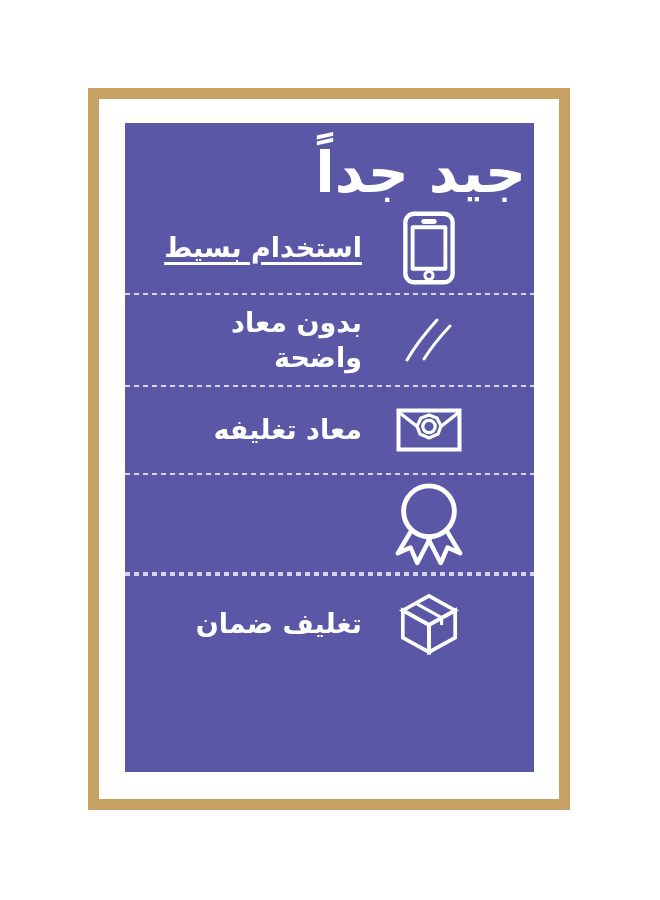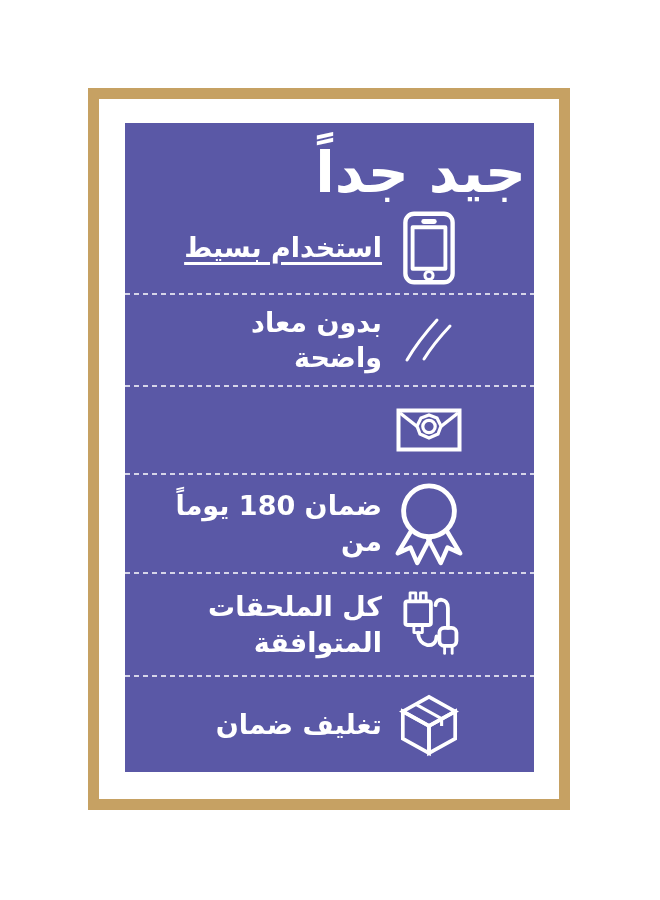--- a/index.html
+++ b/index.html
@@ -39,21 +39,21 @@
     font-weight: bold;
     line-height: 1.0;
     letter-spacing: 0;
     white-space: nowrap;
   }
   .row {
     box-sizing: border-box;
     display: flex;            
     align-items: center;
     padding: 0 62px 0 16px;
-    gap: 4px;
+    gap: 24px;
   }
   .r1 { height: 90px; }
   .r2 { height: 90px; }
   .r3 { height: 86px; }
   .r4 { height: 97px; }
   .r5 { height: 101px; }
   .r6 { height: 95px; }
   .sep {
     height: 2px;
     flex: 0 0 2px;
@@ -126,55 +126,37 @@
   <div class="row r3">
     <span class="icon-box">
       <svg width="66" height="48" viewBox="0 0 66 48">
         <rect class="sm" x="2.5" y="4.5" width="61" height="39" stroke-width="4"></rect>
         <path class="sm" d="M4,7 L23,22" stroke-width="3.5"></path>
         <path class="sm" d="M62,7 L43,22" stroke-width="3.5"></path>
         <polygon class="mask" points="33,9 41,12 45,20 42,28 33,32 24,28 21,20 25,12" stroke-width="3.2"></polygon>
         <circle class="mask" cx="33" cy="20.5" r="6.2" stroke-width="3.2"></circle>
       </svg>
     </span>
+    <div class="label">معاد تغليفه</div>
   </div>
 
   <div class="sep"></div>
 
   <div class="row r4">
     <span class="icon-box">
       <svg width="82" height="86" viewBox="0 0 84 88">
         <polygon class="s" points="28,44 10,74 23,68 30,84 46,53" stroke-width="4.5"></polygon>
         <polygon class="s" points="56,44 74,74 61,68 54,84 38,53" stroke-width="4.5"></polygon>
         <circle class="mask" cx="42" cy="31" r="26" stroke-width="5"></circle>
       </svg>
     </span>
-    <div class="label">ضمان 180 يوماً
-من</div>
   </div>
 
   <div class="sep"></div>
 
-  <div class="row r5">
-    <span class="icon-box">
-      <svg width="70" height="72" viewBox="0 0 74 76">
-        <rect class="s" x="17" y="4" width="6" height="9" stroke-width="3"></rect>
-        <rect class="s" x="28" y="4" width="6" height="9" stroke-width="3"></rect>
-        <rect class="s" x="12" y="13" width="27" height="25" rx="2" stroke-width="4"></rect>
-        <rect class="s" x="21" y="38" width="9" height="8" stroke-width="3"></rect>
-        <path class="s" d="M25.5,46 C25.5,62 45,64 45,50" stroke-width="4"></path>
-        <path class="s" d="M57,41 V20 C57,9 44,9 44,17" stroke-width="4"></path>
-        <rect class="s" x="48" y="41" width="18" height="19" rx="5" stroke-width="4"></rect>
-        <path class="s" d="M53.5,60 V68" stroke-width="3"></path>
-        <path class="s" d="M61.5,60 V68" stroke-width="3"></path>
-      </svg>
-    </span>
-    <div class="label">كل الملحقات
-المتوافقة</div>
-  </div>
 
   <div class="sep"></div>
 
   <div class="row r6">
     <span class="icon-box">
       <svg width="64" height="68" viewBox="0 0 66 70">
         <polygon class="sm" points="33,6 60,21 33,36 6,21" stroke-width="3.8"></polygon>
         <polygon class="sm" points="6,21 6,49 33,64 33,36" stroke-width="3.8"></polygon>
         <polygon class="sm" points="60,21 60,49 33,64 33,36" stroke-width="3.8"></polygon>
         <path class="sm" d="M19,13.5 L46,28.5 L46,36" stroke-width="3.2"></path>

